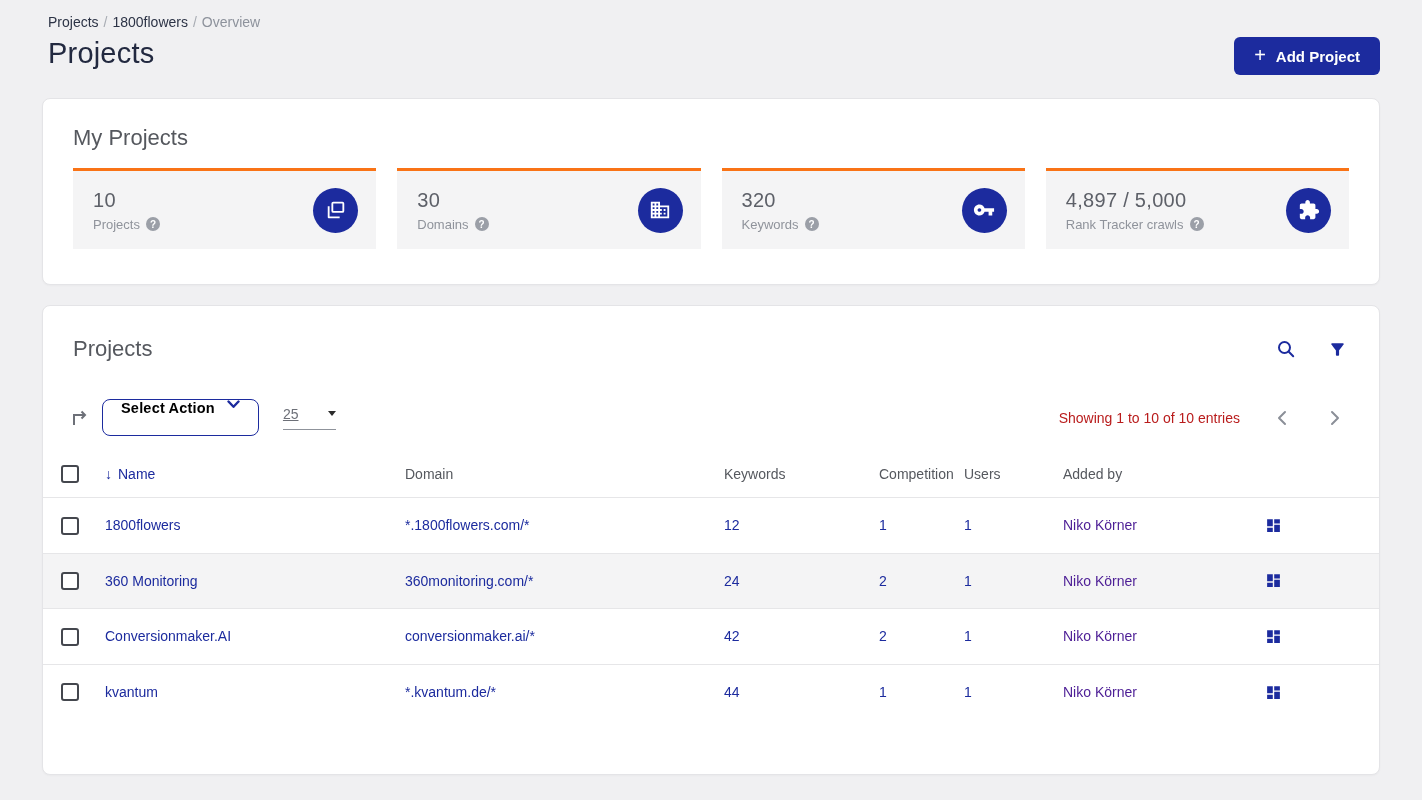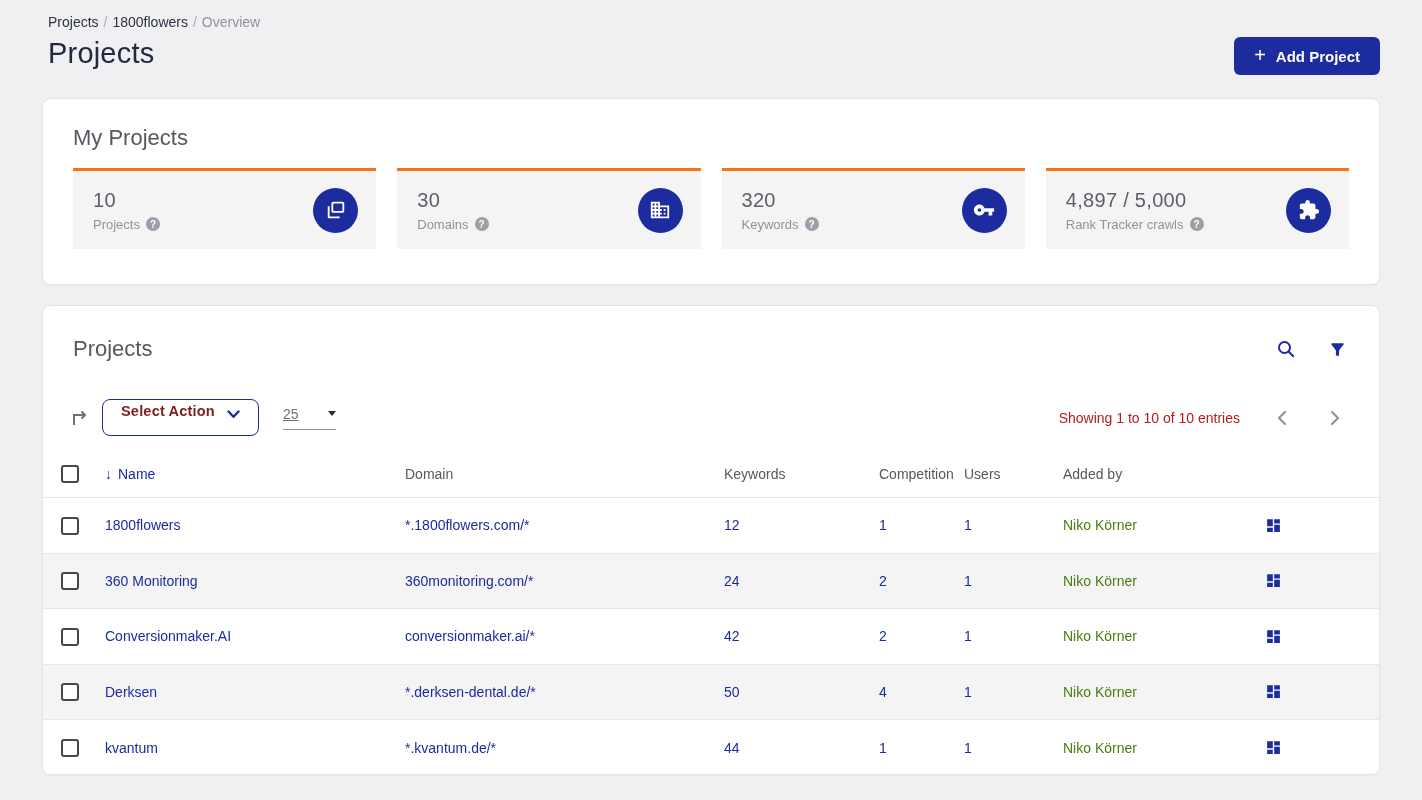--- a/index.html
+++ b/index.html
@@ -49,22 +49,22 @@
 
   
   .card-table { margin-top:20px; padding:30px 0 0 0; height:470px; overflow:hidden; }
   .panel-head { display:flex; justify-content:space-between; align-items:center; padding:0 30px; }
   .panel-icons { display:flex; gap:28px; align-items:center; }
   .icon-btn { background:none; border:none; cursor:pointer; padding:2px; display:flex; }
 
   .toolbar { display:flex; align-items:center; margin-top:37px; padding:0 36px 0 23px; }
   .export-btn { background:none; border:none; cursor:pointer; display:flex; padding:2px; }
   .select-action { margin-left:8px; height:37px; background:#fff; border:1px solid #1c2b9e; border-radius:8px;
-                   color:#7f1d1d; font-size:14.5px; font-weight:600; padding:16px 18px;
-                   display:flex; align-items:flex-end; gap:12px; cursor:pointer;
+                   color:#000000; font-size:14.5px; font-weight:600; padding:0 18px;
+                   display:flex; align-items:flex-start; gap:12px; cursor:pointer;
                    font-family:"Liberation Sans", sans-serif; letter-spacing:.2px; }
   .page-size { margin-left:24px; width:53px; border-bottom:1px solid #8f939b; padding-bottom:7px;
                display:flex; justify-content:space-between; align-items:center;
                font-size:14px; color:#6d7078; cursor:pointer;text-decoration:underline; }
   .caret-down { width:0; height:0; border-left:4px solid transparent; border-right:4px solid transparent;
                 border-top:5px solid #2b2b2b; }
   .toolbar-spacer { flex:1; }
   .showing-text { font-size:14px; color:#b91c1c; }
   .pager { display:flex; gap:37px; margin-left:34px; }
   .pager .icon-btn svg { display:block; }
@@ -72,21 +72,21 @@
   
   table.projects { width:100%; border-collapse:collapse; margin-top:15px; table-layout:fixed; }
   table.projects th, table.projects td { text-align:left; font-weight:400; padding:0; vertical-align:middle; }
   table.projects thead tr { height:46px; }
   table.projects tbody tr { height:55.5px; border-top:1px solid #e6e6e8; }
   table.projects tbody tr:nth-child(even) { background:#f4f4f5; }
   th.col-head { font-size:14px; color:#55585e; }
   .th-name { color:#1c2b9e; font-weight:500; display:flex; align-items:center; gap:6px; height:46px; }
   .sort-arrow { font-size:14px; color:#1c2b9e; }
   .cell-blue { color:#1c2b9e; font-size:14px; font-weight:500; }
-  .cell-gray { color:#4d7c0f; font-size:14px; }
+  .cell-gray { color:#4c1d95; font-size:14px; }
   .cb { width:18px; height:18px; border:2px solid #44474e; border-radius:3px; background:#fff;
         display:inline-block; cursor:pointer; vertical-align:middle; }
   .cb-cell { padding-left:18px !important; }
 </style>
 </head>
 <body>
 
 <div class="page">
 
   <div class="top-header">
@@ -291,50 +291,34 @@
           <td class="cell-blue">1</td>
           <td class="cell-gray">Niko Körner</td>
           <td>
               <button class="icon-btn">
                 <svg width="17" height="17" viewBox="0 0 24 24" fill="#1c2b9e">
                   <path d="M3 13h8V3H3v10zm0 8h8v-6H3v6zm10 0h8V11h-8v10zm0-18v6h8V3h-8z"></path>
                 </svg>
               </button>
             </td>
         </tr>
-        <tr>
+        <tr style="background:#fff;">
           <td class="cb-cell"><span class="cb"></span></td>
-          <td class="cell-blue">Derksen</td>
-          <td class="cell-blue">*.derksen-dental.de/*</td>
-          <td class="cell-blue">50</td>
-          <td class="cell-blue">4</td>
+          <td class="cell-blue">kvantum</td>
+          <td class="cell-blue">*.kvantum.de/*</td>
+          <td class="cell-blue">44</td>
+          <td class="cell-blue">1</td>
           <td class="cell-blue">1</td>
           <td class="cell-gray">Niko Körner</td>
           <td>
               <button class="icon-btn">
                 <svg width="17" height="17" viewBox="0 0 24 24" fill="#1c2b9e">
                   <path d="M3 13h8V3H3v10zm0 8h8v-6H3v6zm10 0h8V11h-8v10zm0-18v6h8V3h-8z"></path>
                 </svg>
               </button>
             </td>
         </tr>
-        <tr style="background:#fff;">
-          <td class="cb-cell"><span class="cb"></span></td>
-          <td class="cell-blue">kvantum</td>
-          <td class="cell-blue">*.kvantum.de/*</td>
-          <td class="cell-blue">44</td>
-          <td class="cell-blue">1</td>
-          <td class="cell-blue">1</td>
-          <td class="cell-gray">Niko Körner</td>
-          <td>
-              <button class="icon-btn">
-                <svg width="17" height="17" viewBox="0 0 24 24" fill="#1c2b9e">
-                  <path d="M3 13h8V3H3v10zm0 8h8v-6H3v6zm10 0h8V11h-8v10zm0-18v6h8V3h-8z"></path>
-                </svg>
-              </button>
-            </td>
-        </tr>
       </tbody>
     </table>
 
   </div>
 
 </div>
 
 </body></html>

